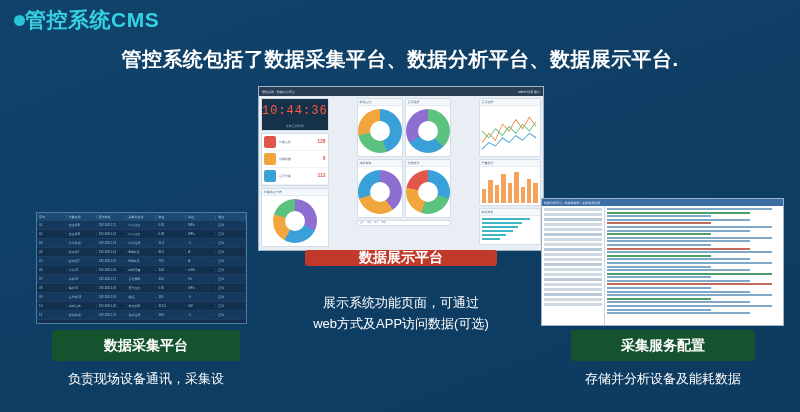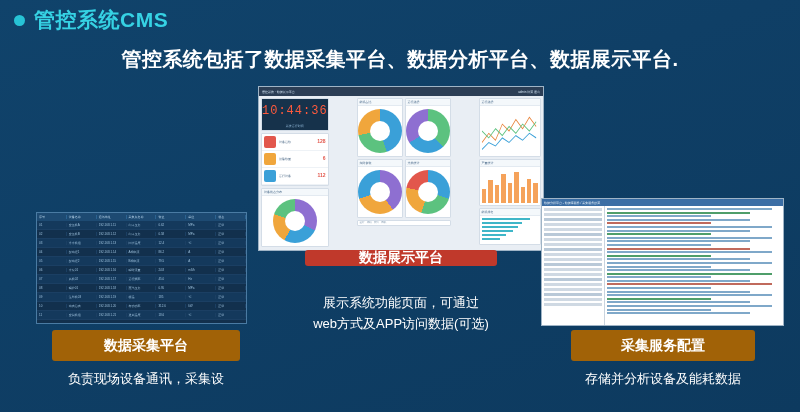--- a/index.html
+++ b/index.html
@@ -5,21 +5,21 @@
   html,body{margin:0;padding:0;}
   body{
     width:800px;height:412px;overflow:hidden;
     background:linear-gradient(160deg,#10436b 0%,#0f3f66 40%,#0d3a5f 100%);
     font-family:"Liberation Sans","DejaVu Sans",sans-serif;
     color:#ffffff;position:relative;
   }
   .slide{position:absolute;inset:0;}
 
   
-  .title-row{position:absolute;left:14px;top:6px;display:flex;align-items:center;gap:9px;}
+  .title-row{position:absolute;left:14px;top:6px;display:flex;align-items:center;}
   .title-bullet{width:11px;height:11px;border-radius:50%;background:#27c3d6;display:block;}
   .title-text{font-size:21px;font-weight:bold;color:#36d2e4;letter-spacing:.5px;white-space:nowrap;}
 
   
   .subtitle{position:absolute;left:0;right:0;top:46px;text-align:center;
     font-size:20px;font-weight:bold;color:#ffffff;letter-spacing:.4px;}
 
   
   .dash{position:absolute;left:258px;top:86px;width:286px;height:165px;
     background:#eef2f7;border:1px solid #9fb4c6;box-sizing:border-box;overflow:hidden;}
@@ -76,21 +76,21 @@
   .code i.g{background:#4f9e6a;}
   .code i.r{background:#c06a5c;}
   .code i.s{width:60%;}
   .code i.m{width:82%;}
   .code i.l{width:95%;}
 
   
   .pill{position:absolute;display:flex;align-items:center;justify-content:center;
     font-size:14px;font-weight:bold;color:#ffffff;border-radius:3px;box-sizing:border-box;}
   .pill.red{background:#c0392b;}
-  .pill.blue{background:#a16207;}
+  .pill.blue{background:#14532d;}
   .pill-display{left:305px;top:250px;width:192px;height:16px;}
   .pill-collect{left:52px;top:330px;width:188px;height:31px;}
   .pill-analyse{left:571px;top:330px;width:184px;height:31px;}
 
   .cap{position:absolute;text-align:center;font-size:13px;color:#ffffff;line-height:1.65;}
   .cap-display{left:286px;top:292px;width:230px;}
   .cap-collect{left:38px;top:368px;width:216px;}
   .cap-analyse{left:550px;top:368px;width:226px;}
 </style>
 </head>

